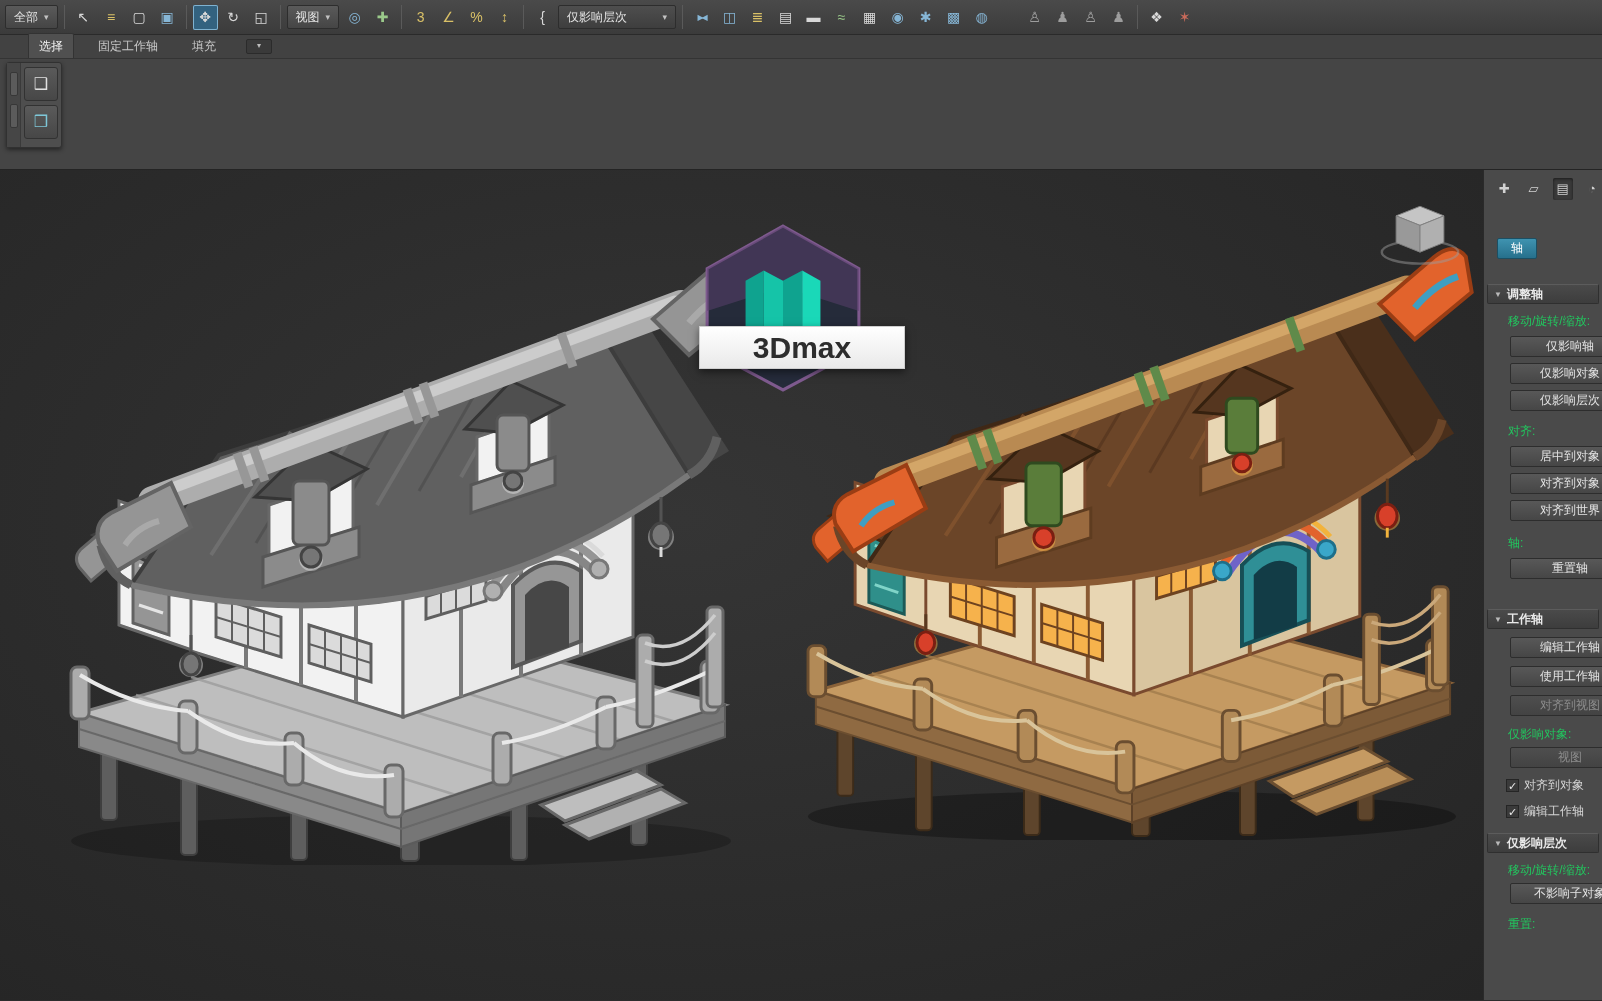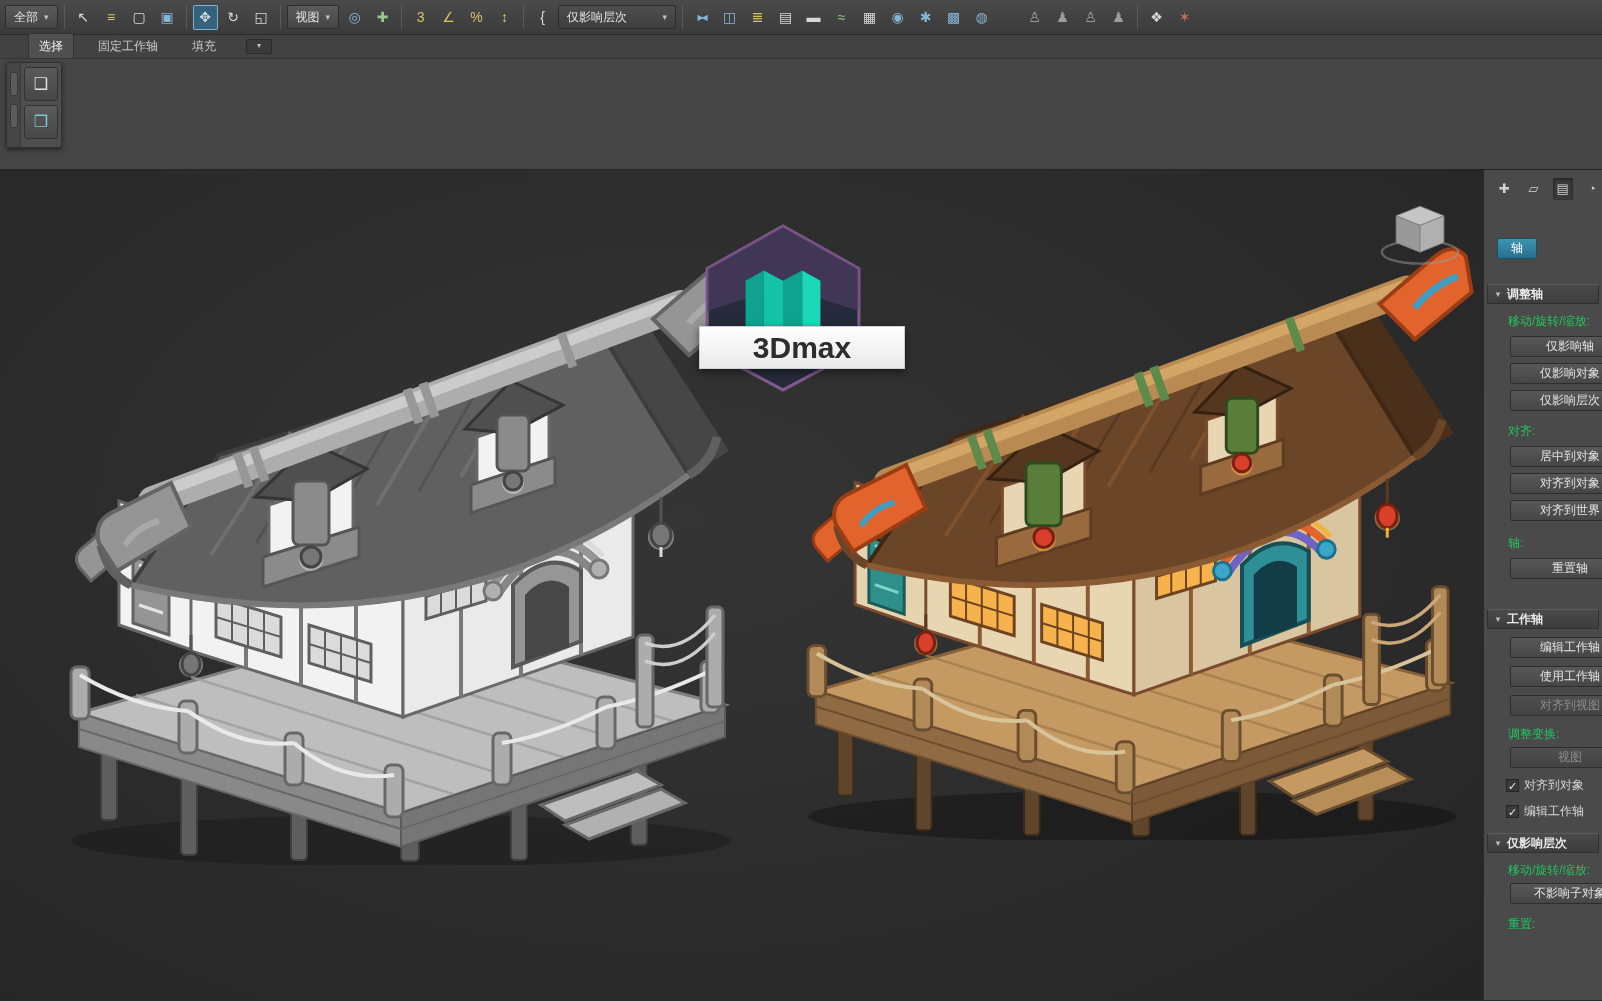--- a/index.html
+++ b/index.html
@@ -310,21 +310,21 @@
       <div class="rlabel mt14">轴:</div>
       <button class="rbtn">重置轴</button>
 
       <div class="rhead mt30">
         <span class="tri">▼</span>
         <span>工作轴</span>
       </div>
       <button class="rbtn mt8">编辑工作轴</button>
       <button class="rbtn mt8">使用工作轴</button>
       <button class="rbtn mt8 disabled">对齐到视图</button>
-      <div class="rlabel mt10">调整变换:</div>
+      <div class="rlabel mt10">仅影响对象:</div>
       <button class="rbtn mt4 disabled">视图</button>
       <div class="rcb">
         <span class="box">✓</span>
         <span>对齐到对象</span>
       </div>
       <div class="rcb">
         <span class="box">✓</span>
         <span>编辑工作轴</span>
       </div>
 

